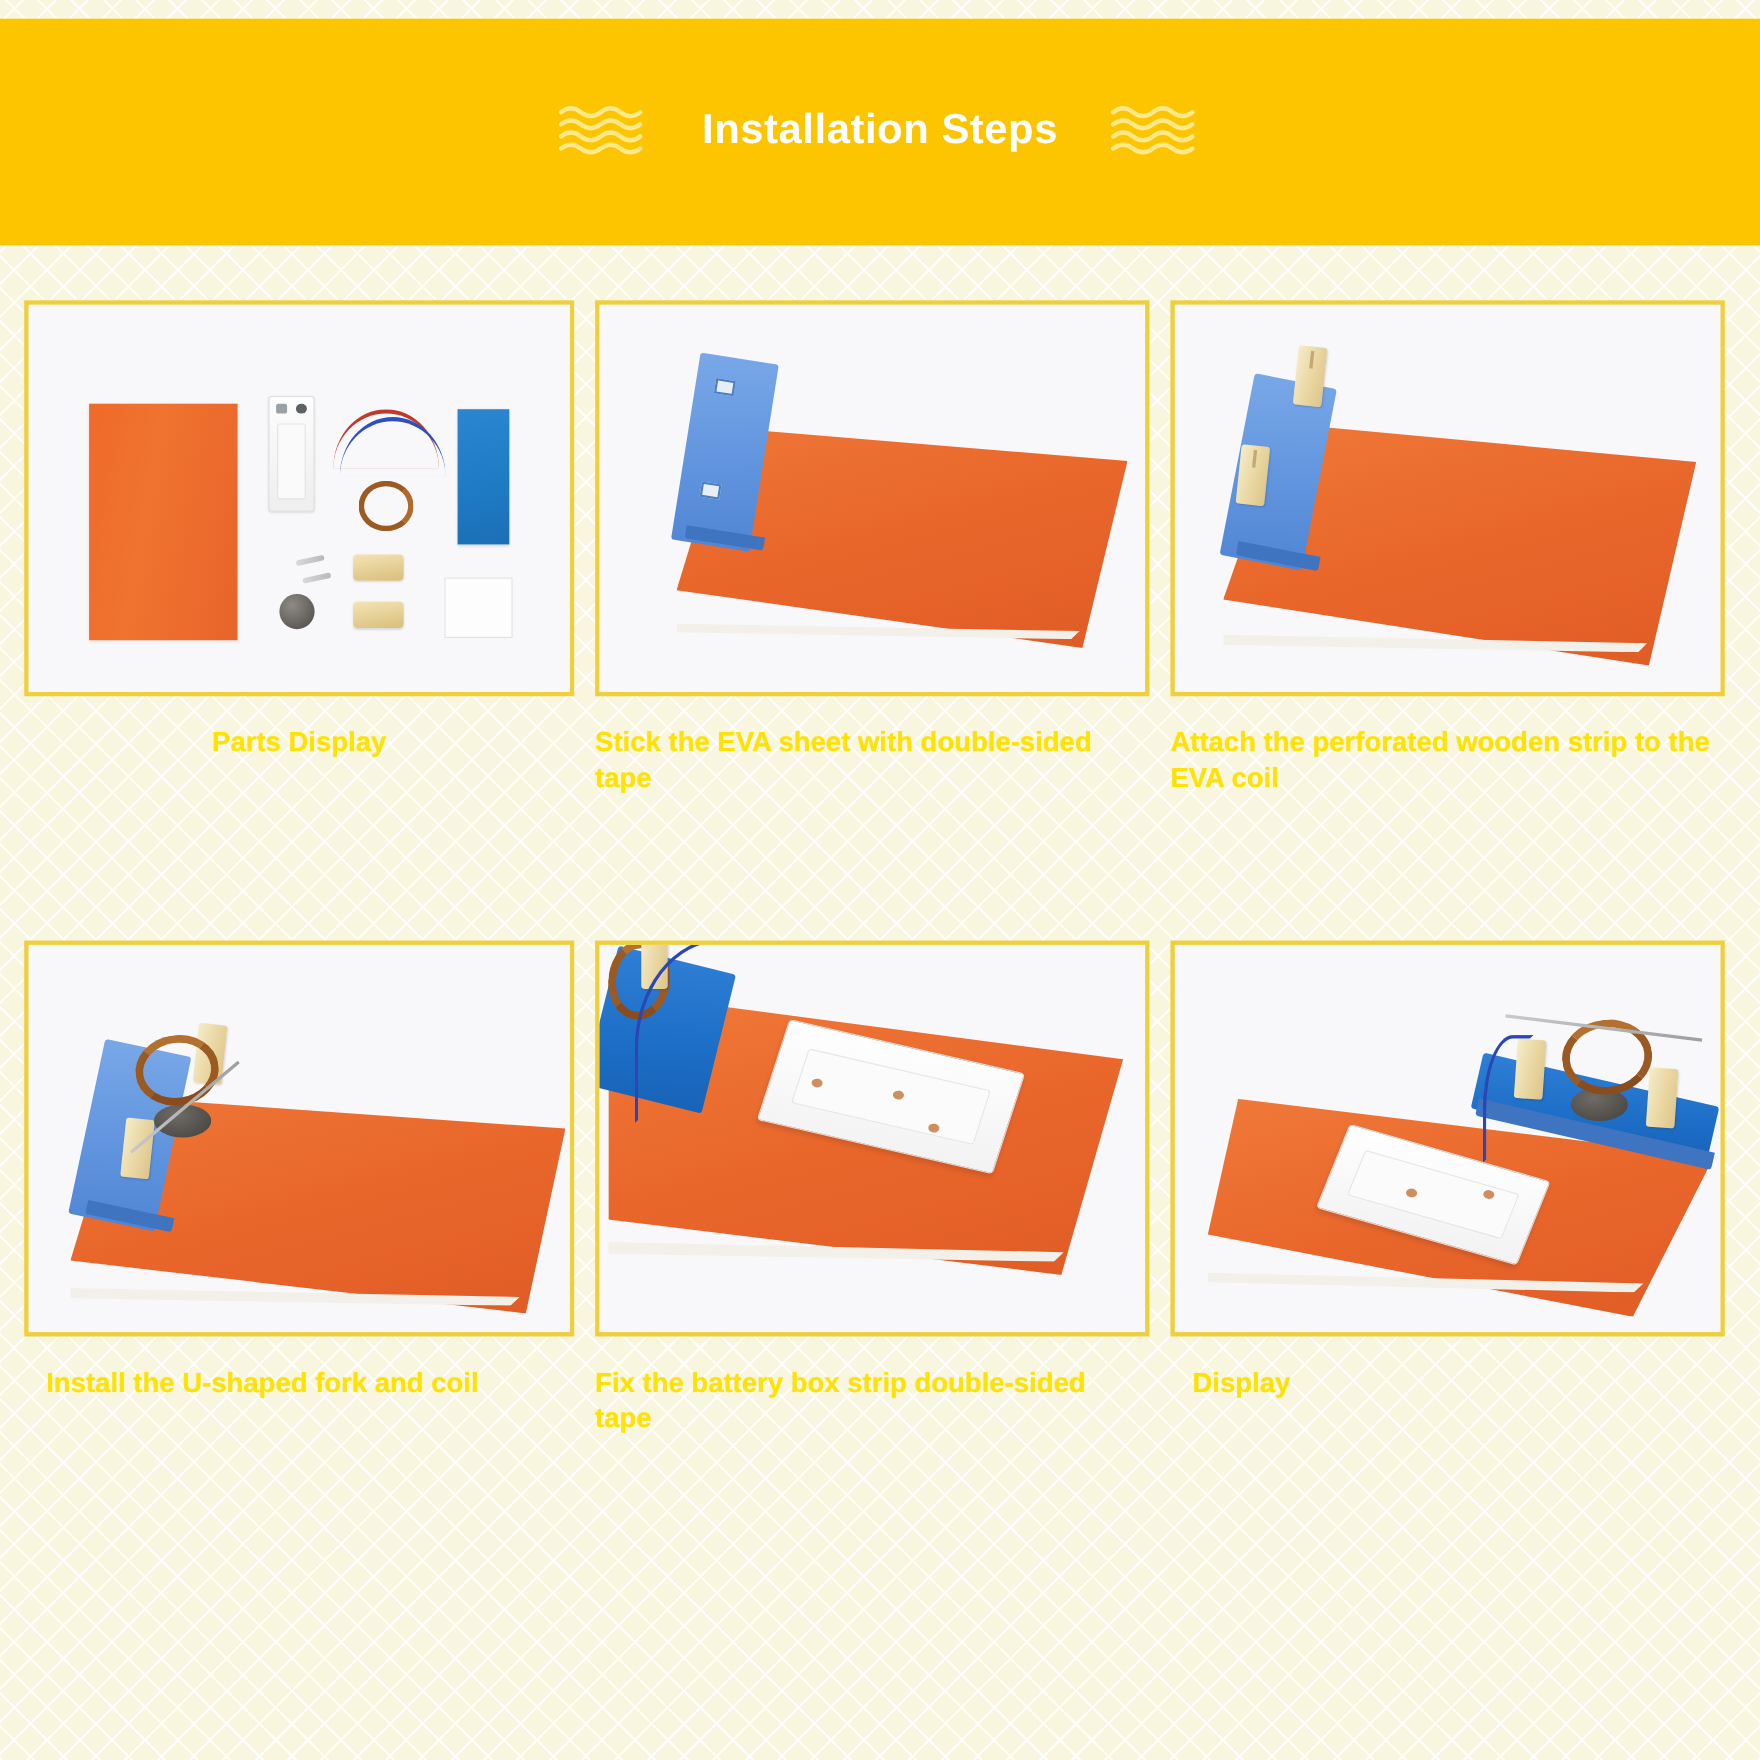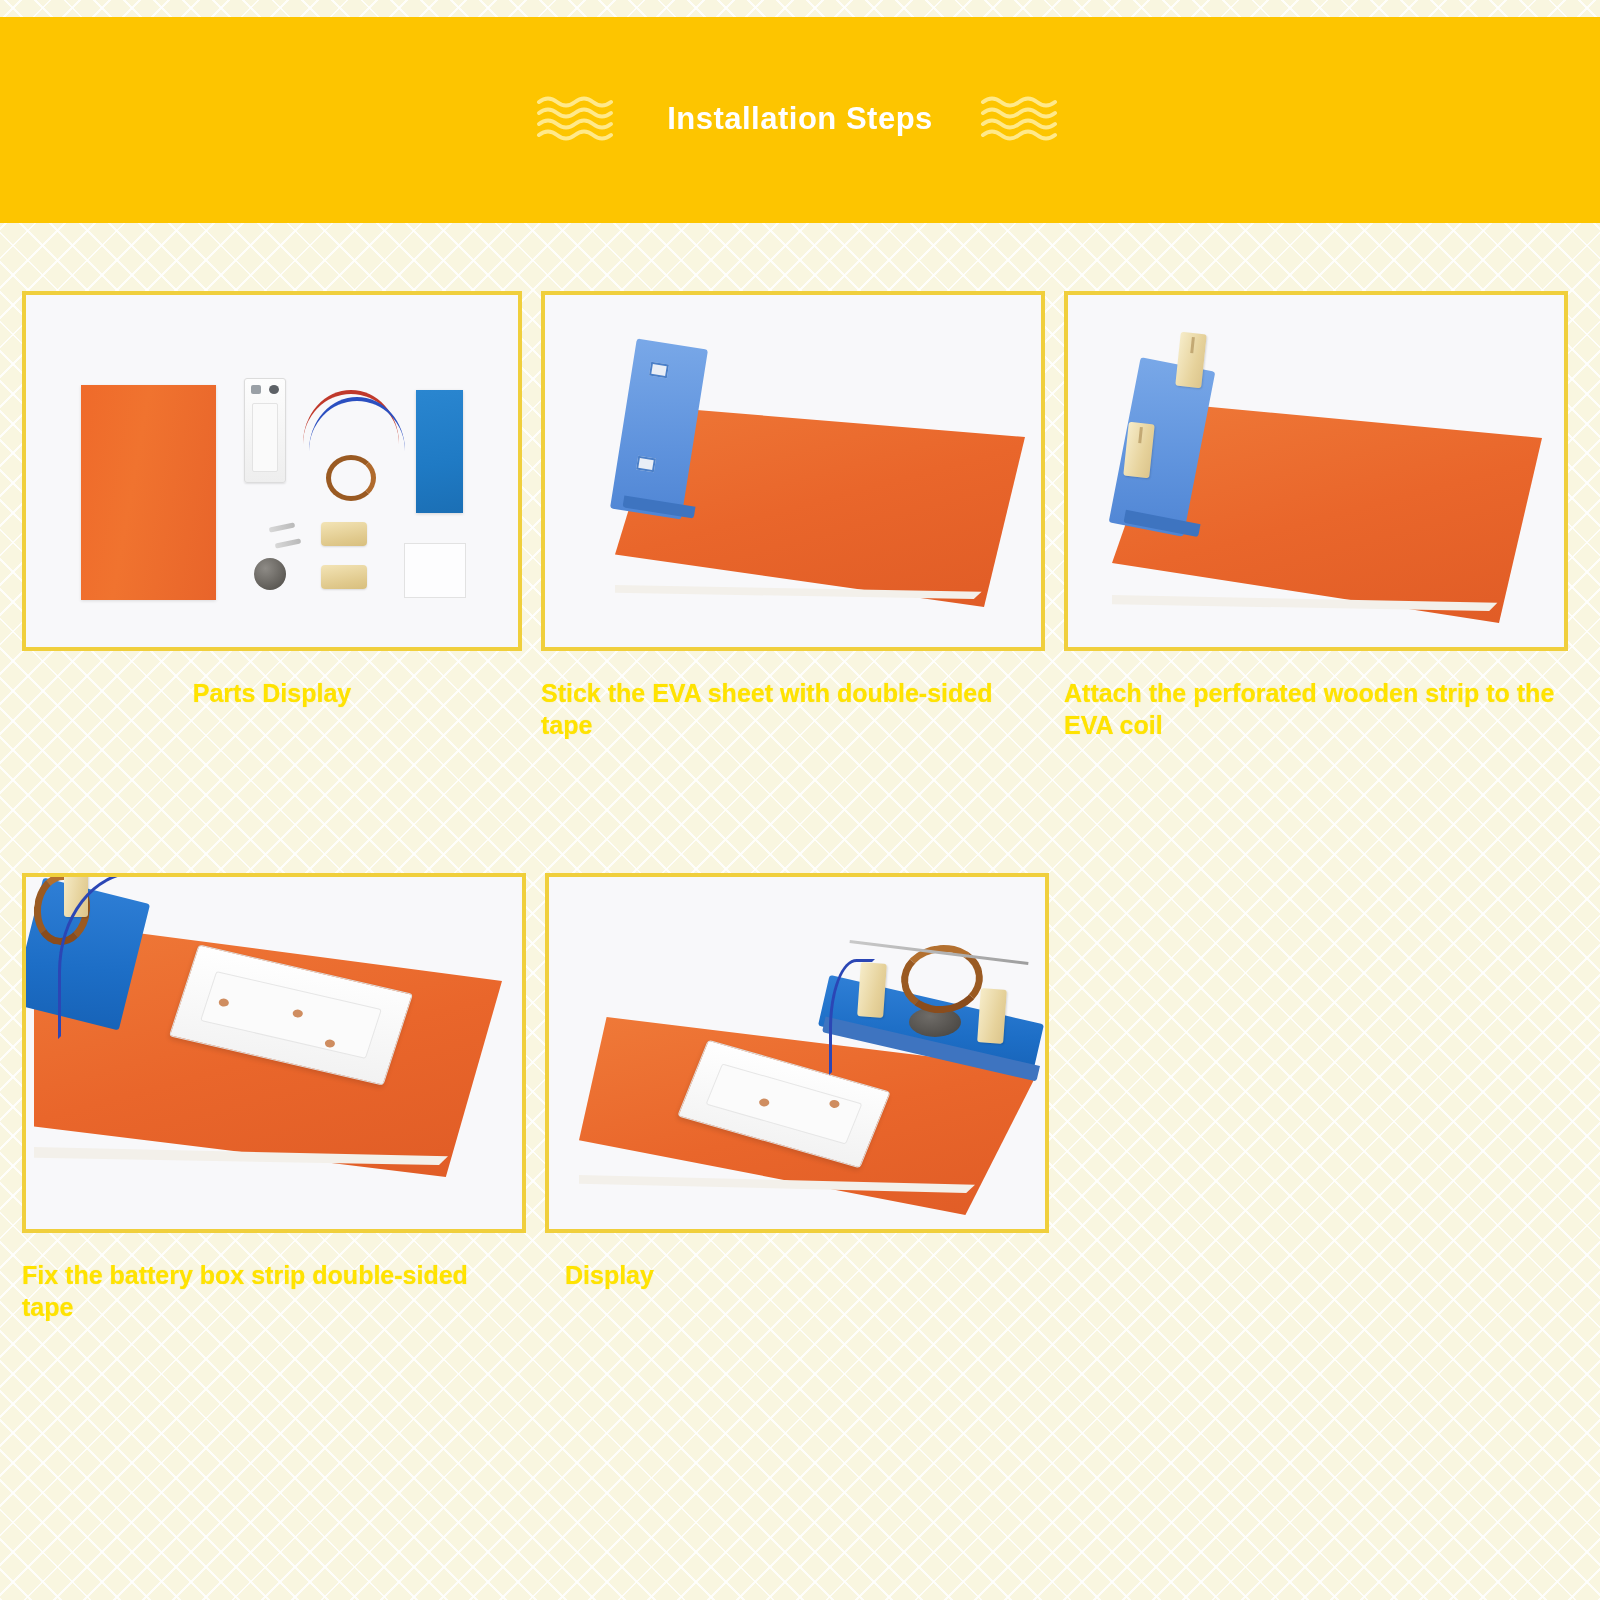--- a/index.html
+++ b/index.html
@@ -37,32 +37,32 @@
   }
   .header-inner {
     display: flex;
     align-items: center;
     gap: 46px;
     margin-top: 77px;
   }
   .wave-deco { display: block; }
   .page-title {
     color: #ffffff;
-    font-size: 31px;
+    font-size: 38px;
     font-weight: bold;
     letter-spacing: 0.5px;
     white-space: nowrap;
     line-height: 1;
   }
 
   
   .steps-grid {
     position: absolute;
     left: 22px;
-    top: 291px;
+    top: 273px;
     width: 1556px;
   }
   .steps-row { display: flex; gap: 19px; }
   .steps-row.row-2 { margin-top: 132px; }
 
   .step-cell { width: 500px; }
   .step-cell.wide { width: 504px; }
 
   .photo-frame {
     width: 100%;
@@ -315,20 +315,40 @@
           </div>
         </div>
       </div>
       <div class="caption">Attach the perforated wooden strip to the EVA coil</div>
     </div>
 
   </div>
 
   <div class="steps-row row-2">
 
+    <div class="step-cell">
+      <div class="photo-frame">
+        <div class="scene">
+          <div class="board" style="left:38px; top:95px; width:450px; height:240px;
+                      clip-path: polygon(10% 18%, 100% 30%, 92% 100%, 0% 80%);"></div>
+          <div class="board-edge" style="left:38px; top:312px; width:430px; height:16px;
+                      clip-path: polygon(0% 0%, 95% 50%, 93% 100%, 0% 58%);"></div>
+          <div class="eva" style="left:52px; top:92px; width:80px; height:162px;
+                      transform: rotate(12deg); border-radius:3px;"></div>
+          <div class="eva-side" style="left:52px; top:240px; width:80px; height:13px;
+                      transform: rotate(12deg); border-radius:0 0 3px 3px;"></div>
+          <div class="post" style="left:152px; top:72px; transform: rotate(6deg);"></div>
+          <div class="post" style="left:86px; top:158px; transform: rotate(6deg);"></div>
+          <div class="magnet-disc" style="left:114px; top:145px;"></div>
+          <div class="coil-ring" style="left:97px; top:82px; width:76px; height:64px; transform: rotate(-8deg);"></div>
+          <div class="axle" style="left:78px; top:146px; width:128px; transform: rotate(-40deg);"></div>
+        </div>
+      </div>
+      <div class="caption indent">Install the U-shaped fork and coil</div>
+    </div>
 
     <div class="step-cell wide">
       <div class="photo-frame">
         <div class="scene">
           <div class="board" style="left:8px; top:20px; width:468px; height:280px;
                       clip-path: polygon(0% 8%, 100% 30%, 88% 100%, 0% 82%);"></div>
           <div class="board-edge" style="left:8px; top:270px; width:450px; height:18px;
                       clip-path: polygon(0% 0%, 92% 52%, 90% 100%, 0% 60%);"></div>
           <div class="eva-dark eva" style="left:0px; top:12px; width:110px; height:130px;
                       transform: rotate(14deg); border-radius:3px;"></div>

